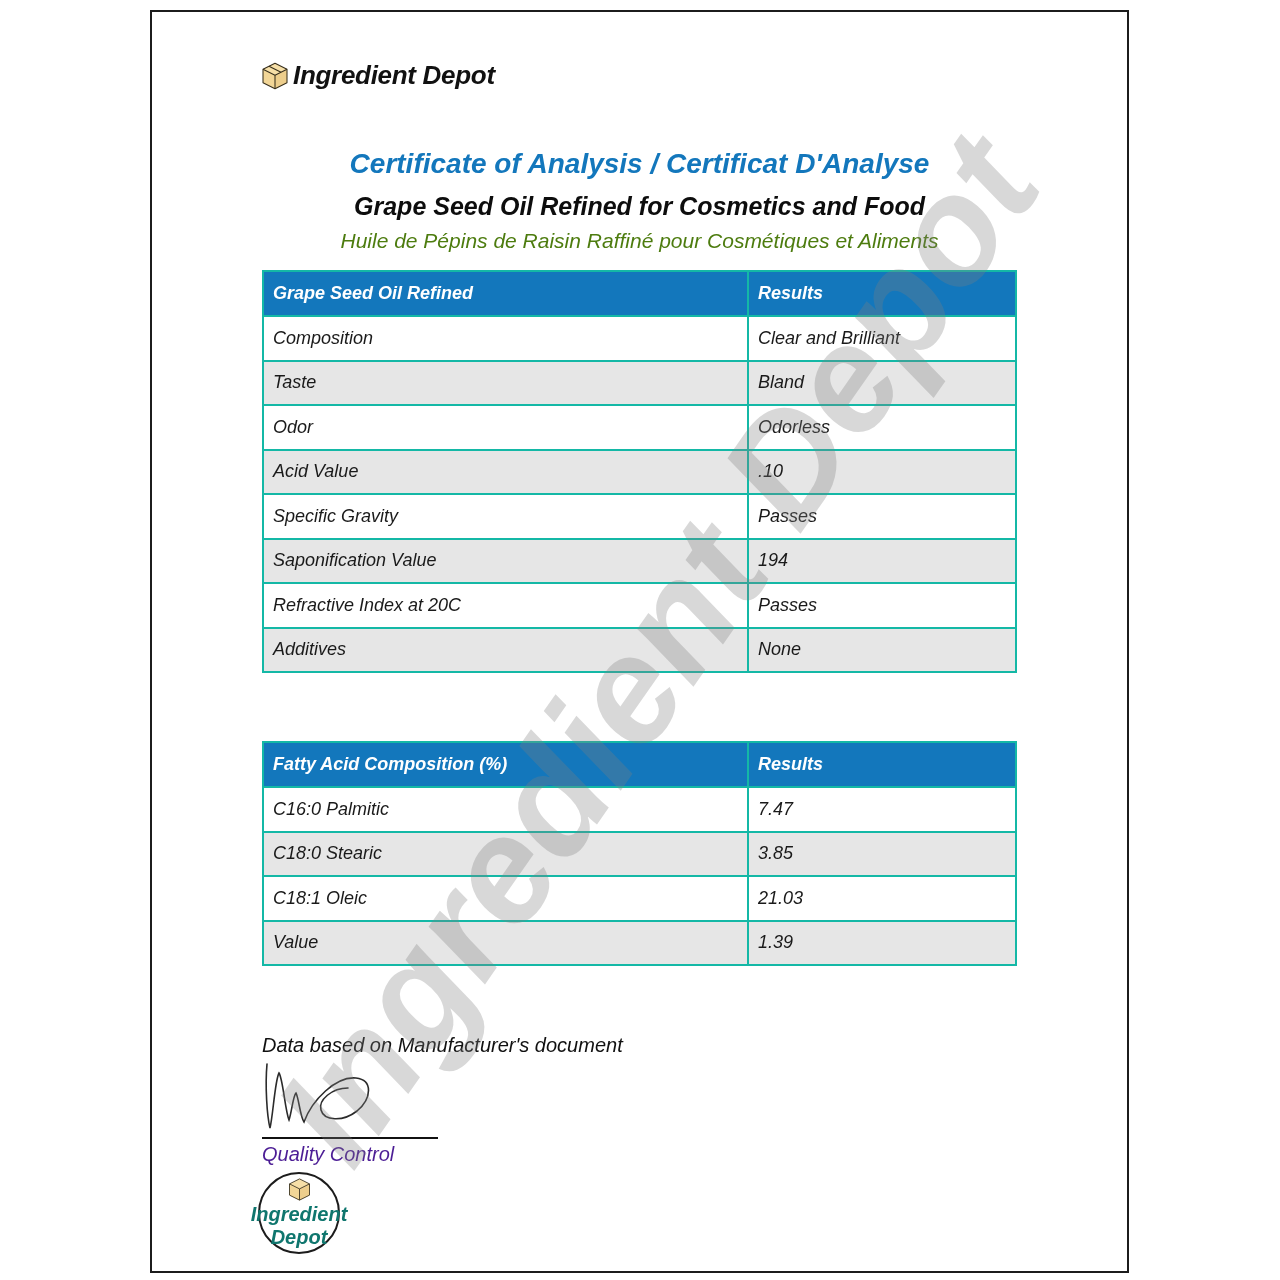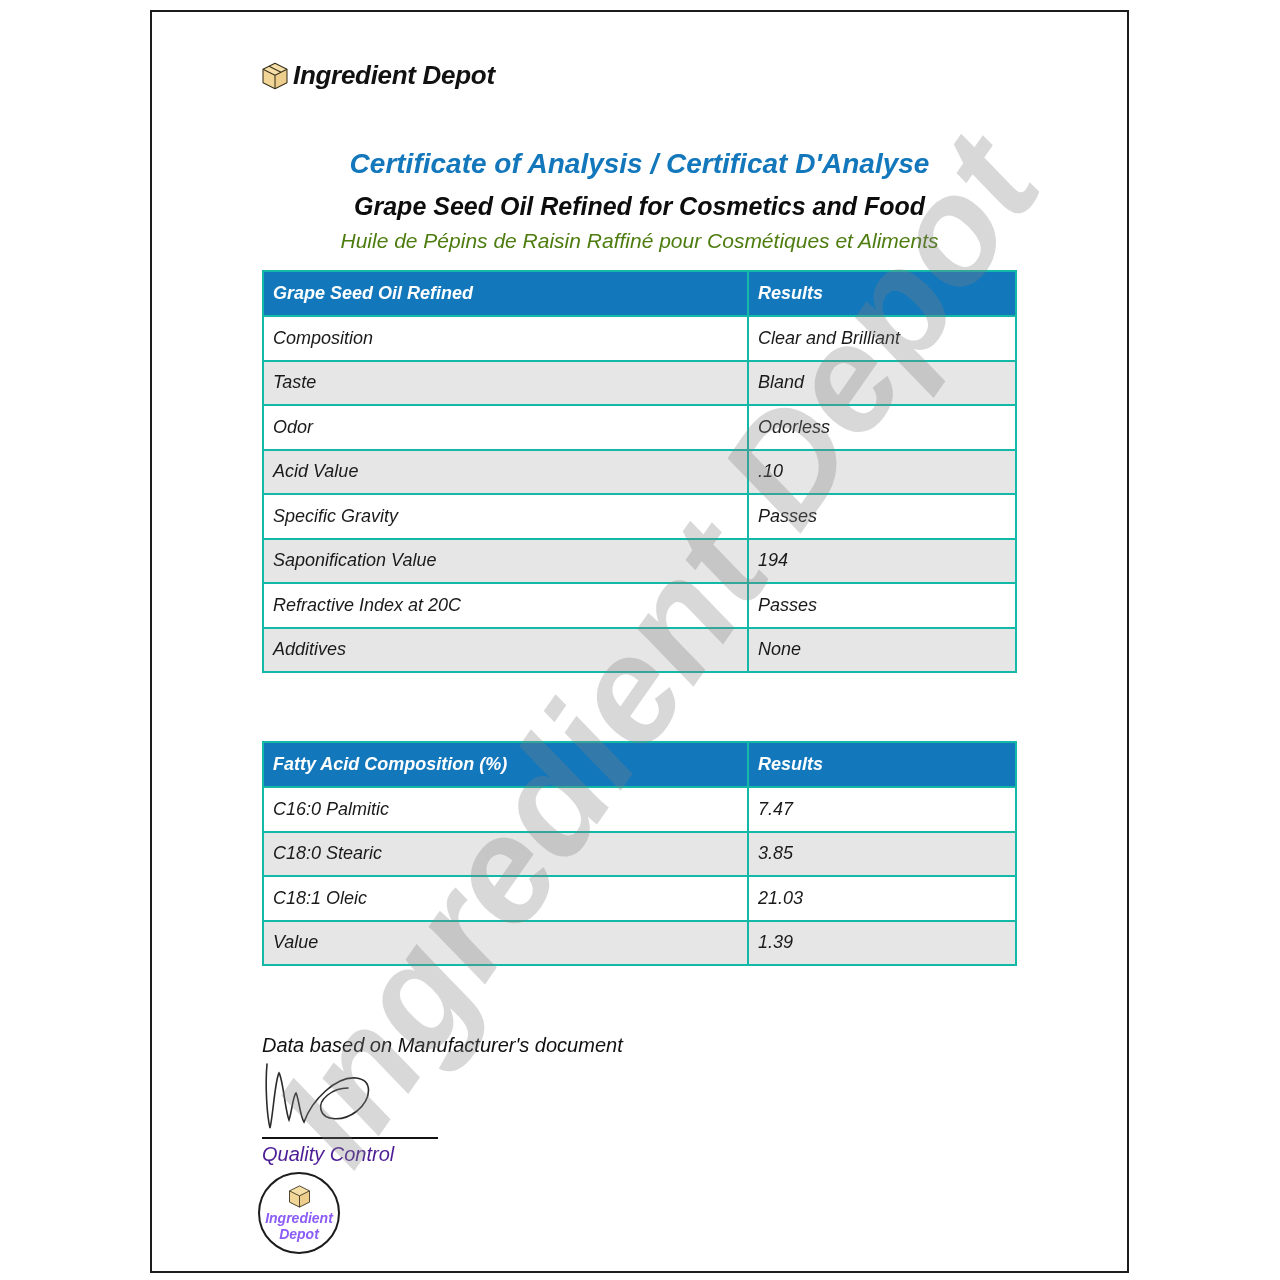--- a/index.html
+++ b/index.html
@@ -60,21 +60,21 @@
   .sig-role { position:absolute; left:110px; top:1131px; font-size:20px; color:#4c1d95; }
 
   
   .stamp {
     position:absolute; left:106px; top:1160px; width:82px; height:82px;
     border:2px solid #1c1c1c; border-radius:50%; background:#fff;
     display:flex; flex-direction:column; align-items:center; justify-content:center;
     gap:0; z-index:5;
   }
   .stamp .box-icon { width:27px; height:25px; margin-bottom:1px; }
-  .stamp-line { font-size:14px; font-weight:bold; line-height:1.15; color:#8b5cf6; }
+  .stamp-line { font-size:20px; font-weight:bold; line-height:1.15; color:#0f766e; }
   svg .bt { fill:var(--box-tan-light,#F6DFA7); }
   svg .bl { fill:var(--box-tan-mid,#F2D697); }
   svg .br { fill:var(--box-tan-dark,#EDCE8C); }
   svg .outline { stroke:#38301c; stroke-width:1.4; stroke-linejoin:round; fill:none; }
 </style>
 </head>
 <body>
 
 <div class="page">
 

